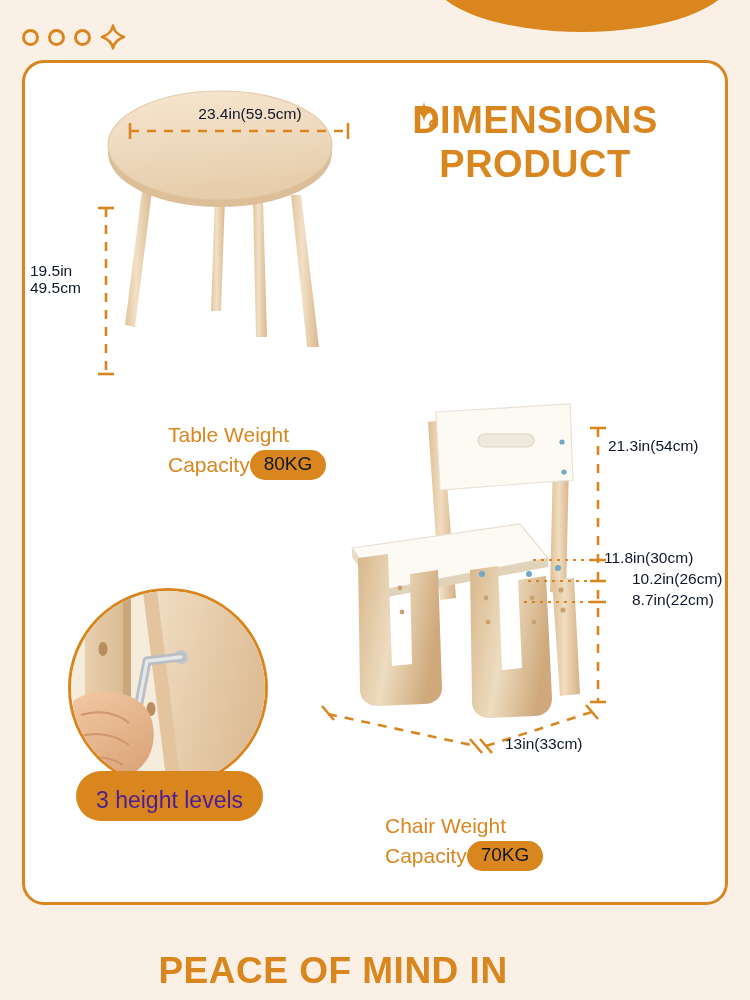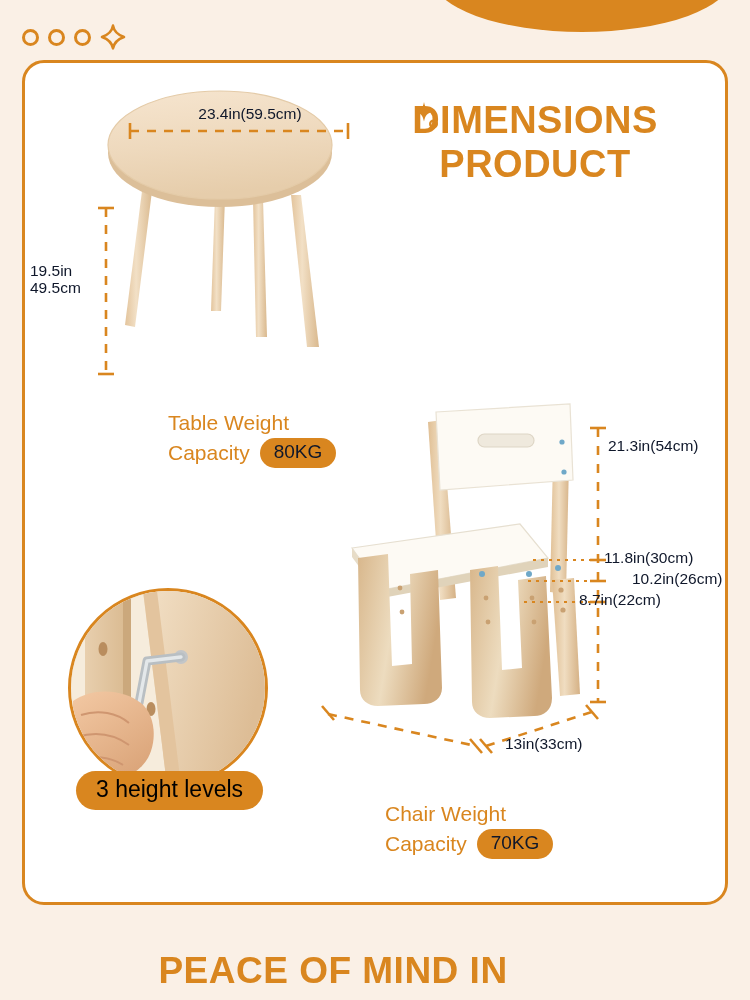--- a/index.html
+++ b/index.html
@@ -106,33 +106,34 @@
     line-height: 1.12;
     white-space: nowrap;
   }
 
   
   .lbl-table-w { left: 160px; top: 105px; width: 180px; text-align: center; }
   .lbl-table-h { left: 30px;  top: 262px; width: 72px;  }
   .lbl-chair-h { left: 608px; top: 437px; }
   .lbl-seat1   { left: 604px; top: 549px; }
   .lbl-seat2   { left: 632px; top: 570px; }
-  .lbl-seat3   { left: 579px; top: 591px; }
+  .lbl-seat3   { left: 632px; top: 591px; }
   .lbl-depth   { left: 318px; top: 726px; width: 100px; text-align: center; }
   .lbl-width   { left: 505px; top: 735px; }
 
   
   .cap {
     position: absolute;
     color: #d9861f;
     font-size: 21px;
     line-height: 1.42;
     white-space: nowrap;
-  }
-  .cap .row2 { display: flex; gap: 10px; }
+    margin-top: 12px;
+  }
+  .cap .row2 { display: flex; }
   .pill {
     display: inline-block;
     background: #d9861f;
     color: #0f172a;
     border-radius: 999px;
     padding: 3px 14px 4px;
     font-size: 19px;
     line-height: 1.2;
   }
   .cap-table { left: 168px; top: 408px; }
@@ -150,23 +151,23 @@
     box-sizing: border-box;
     overflow: hidden;
     background: #e8cdae;
   }
   .photo-svg { display: block; }
   .levels-badge {
     position: absolute;
     left: 76px;
     top: 771px;
     background: #d9861f;
-    color: #000000;
+    color: #4c1d95;
     border-radius: 999px;
-    padding: 5px 20px 8px;
+    padding: 16px 20px 8px;
     font-size: 23px;
     line-height: 1.15;
     white-space: nowrap;
   }
 
   
   .chair-wrap {
     position: absolute;
     left: 330px;
     top: 398px;

